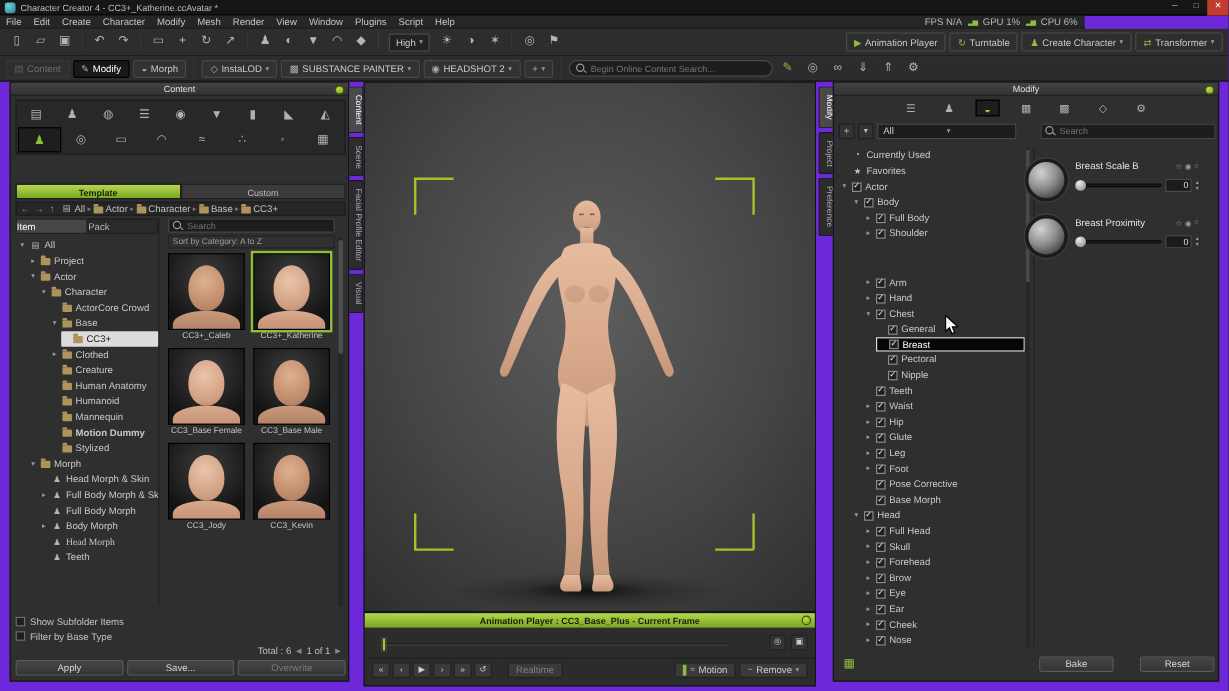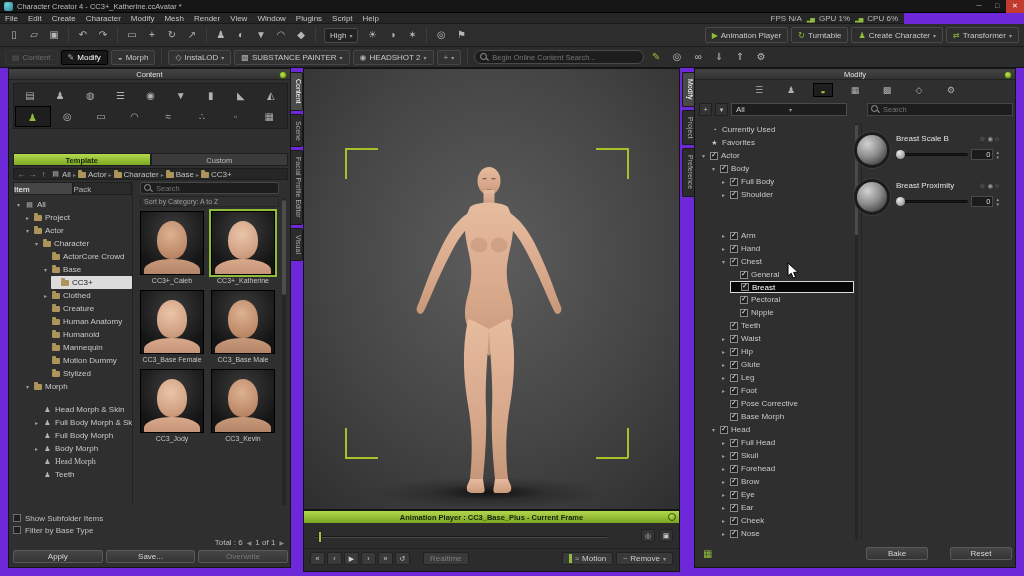--- a/index.html
+++ b/index.html
@@ -447,36 +447,36 @@
             <div class="tree-row" style="margin-left: 29px;">
               <span class="tw-arrow"></span>
               <span class="fold"></span>
               <span class="tw-lb">Humanoid</span>
             </div>
             <div class="tree-row" style="margin-left: 29px;">
               <span class="tw-arrow"></span>
               <span class="fold"></span>
               <span class="tw-lb">Mannequin</span>
             </div>
-            <div class="tree-row" style="margin-left: 29px;">
+            <div class="tree-row" style="margin-left: 29px; font-weight: bold;">
               <span class="tw-arrow"></span>
               <span class="fold"></span>
               <span class="tw-lb">Motion Dummy</span>
             </div>
             <div class="tree-row" style="margin-left: 29px;">
               <span class="tw-arrow"></span>
               <span class="fold"></span>
               <span class="tw-lb">Stylized</span>
             </div>
             <div class="tree-row" style="margin-left: 11px;">
               <span class="tw-arrow">▾</span>
               <span class="fold"></span>
               <span class="tw-lb">Morph</span>
             </div>
-            <div class="tree-row" style="margin-left: 20px; margin-top: 10px;">
+            <div class="tree-row" style="margin-left: 20px;">
               <span class="tw-arrow"></span>
               <span class="mic">♟</span>
               <span class="tw-lb">Head Morph &amp; Skin</span>
             </div>
             <div class="tree-row" style="margin-left: 20px;">
               <span class="tw-arrow">▸</span>
               <span class="mic">♟</span>
               <span class="tw-lb">Full Body Morph &amp; Skin</span>
             </div>
             <div class="tree-row" style="margin-left: 20px;">

